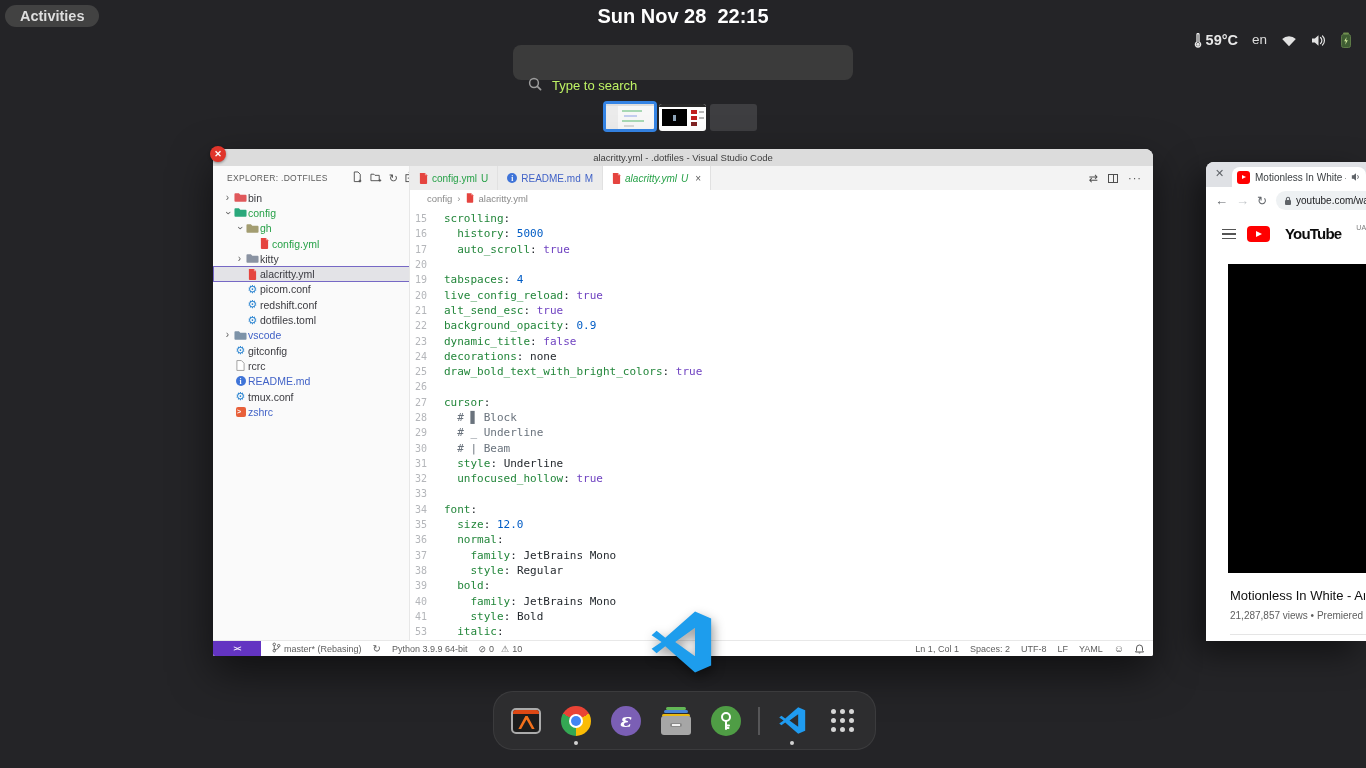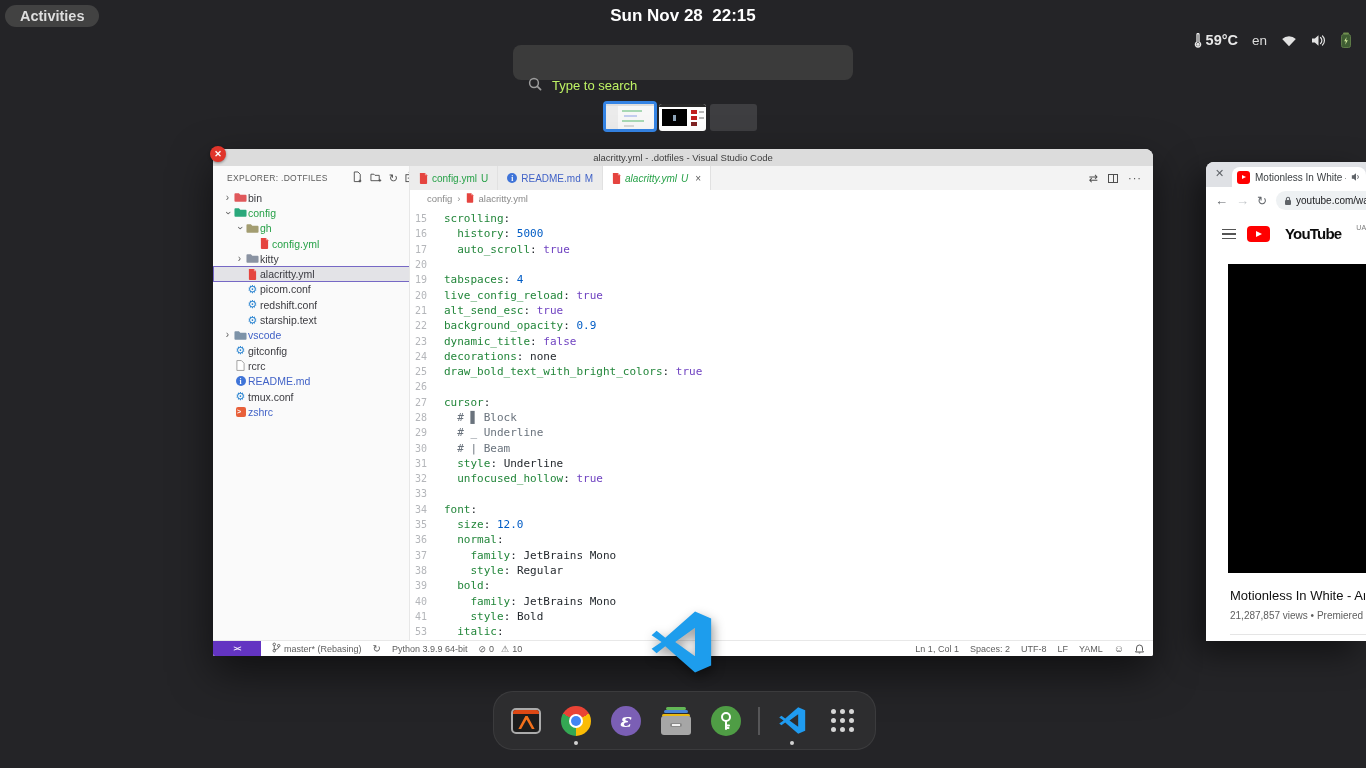--- a/index.html
+++ b/index.html
@@ -4,23 +4,23 @@
 <style>
   * { margin:0; padding:0; box-sizing:border-box; }
   html,body { width:1366px; height:768px; overflow:hidden; }
   body { font-family:"Liberation Sans", sans-serif; background:#242427; position:relative; }
   #desktop { position:absolute; inset:0; background:#242427; }
 
   
   #topbar { position:absolute; left:0; top:0; width:1366px; height:32px; display:flex; align-items:center; }
   .activities { margin-left:5px; height:22px; padding:0 15px; background:#424242; border-radius:14px;
     color:#dedede; font-size:14.5px; font-weight:bold; display:flex; align-items:center; }
-  .clock { position:absolute; left:50%; transform:translateX(-50%); color:#ffffff; font-size:17px;
+  .clock { position:absolute; left:50%; transform:translateX(-50%); color:#ffffff; font-size:20px;
     font-weight:bold; white-space:pre; }
-  .tb-status { margin-left:auto; display:flex; align-items:center; gap:14px; padding-right:14px; color:#e8e8e8;margin-top:48px; }
+  .tb-status { margin-left:auto; display:flex; gap:14px; padding-right:14px; color:#e8e8e8;margin-top:48px; }
   .tb-temp { display:flex; align-items:center; gap:4px; font-size:14.5px; font-weight:bold; }
   .tb-lang { font-size:13.5px; color:#dcdcdc; }
   .tb-ico { display:flex; align-items:center; }
 
   
   #searchbar { position:absolute; left:513px; top:45px; width:340px; height:35px; background:#3b3b3b;
     border-radius:8px; display:flex; align-items:center; gap:10px; padding-left:15px; }
   #searchbar span { color:#bef264; font-size:13px;margin-top:46px; }
 
   
@@ -344,21 +344,21 @@
             <span class="ticon">
               <span class="gear">⚙</span>
             </span>
             <span class="tlabel" style="color: rgb(59, 59, 64);">redshift.conf</span>
           </div>
           <div class="trow" style="padding-left: 21px;">
             <span class="chev"></span>
             <span class="ticon">
               <span class="gear">⚙</span>
             </span>
-            <span class="tlabel" style="color: rgb(59, 59, 64);">starship.text</span>
+            <span class="tlabel" style="color: rgb(59, 59, 64);">dotfiles.toml</span>
           </div>
           <div class="trow" style="padding-left: 9px;">
             <span class="chev">›</span>
             <span class="ticon">
               <svg width="13" height="11" viewBox="0 0 14 11">
                 <path d="M0.5 2 Q0.5 1 1.5 1 L5.3 1 L6.8 2.5 L12.5 2.5 Q13.5 2.5 13.5 3.5 L13.5 9 Q13.5 10 12.5 10 L1.5 10 Q0.5 10 0.5 9 Z" fill="#7d93a8"></path>
               </svg>
             </span>
             <span class="tlabel" style="color: rgb(66, 99, 199);">vscode</span>
             <span class="dotb" style="background: rgb(123, 136, 216);"></span>

